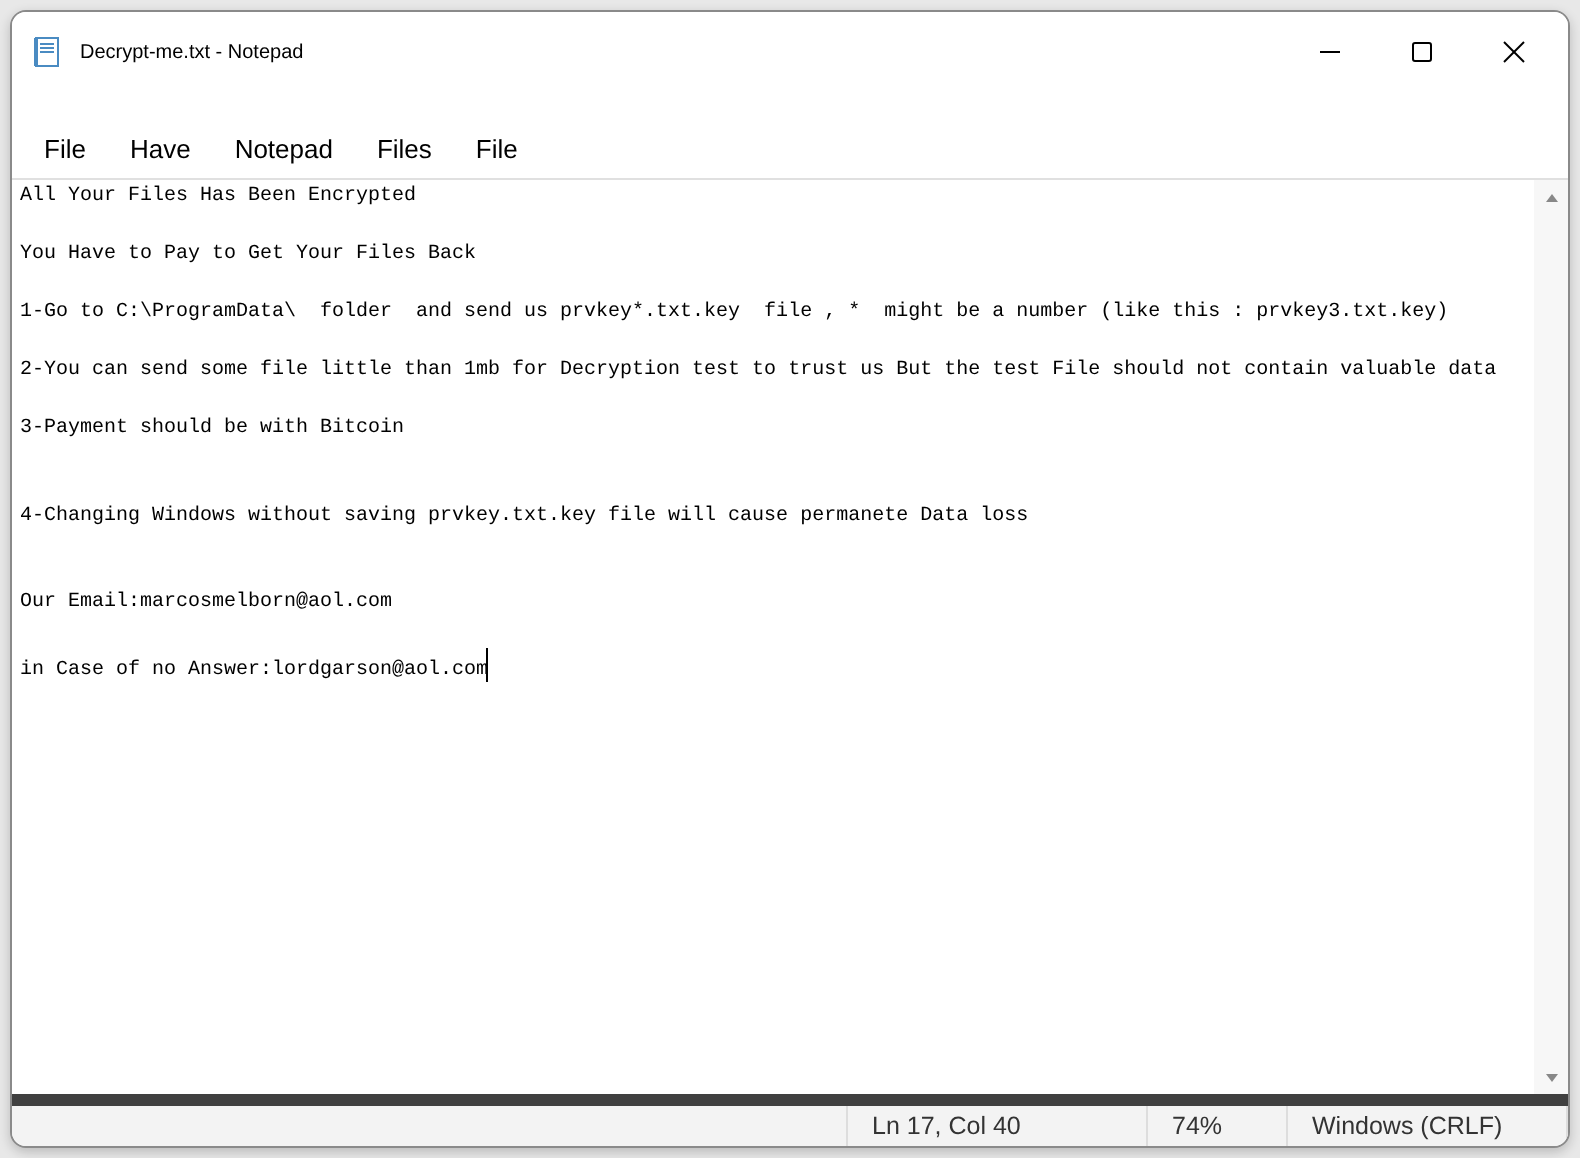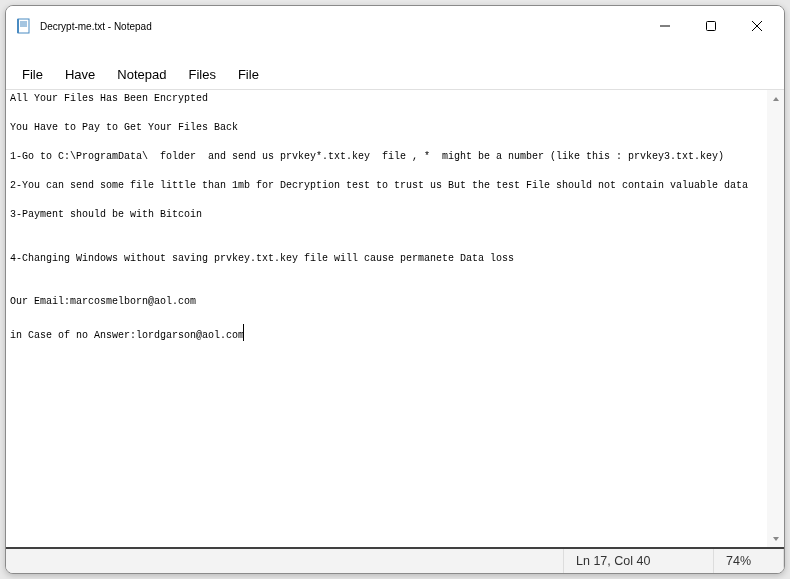--- a/index.html
+++ b/index.html
@@ -104,21 +104,21 @@
       justify-content: center;
       color: #666;
       font-size: 8px;
     }
     .scrollbar-up { top: 0; }
     .scrollbar-down { bottom: 0; }
     .statusbar {
       height: 26px;
       display: flex;
       background: #f3f3f3;
-      border-top: 2px solid #404040;
+      border-top: 6px solid #404040;
       font-size: 12.5px;
       color: #333;
     }
     .status-spacer {
       flex: 1;
       border-right: 1px solid #ddd;
       height: 100%;
     }
     .status-cell {
       padding: 0 12px;
@@ -214,15 +214,16 @@
             <path d="M4 6 L1 2 L7 2 Z" fill="#888"></path>
           </svg>
       </div>
     </div>
   </div>
 
   <div class="statusbar">
     <div class="status-spacer"></div>
     <div class="status-cell ln">Ln 17, Col 40</div>
     <div class="status-cell zoom">74%</div>
+    <div class="status-cell crlf">Windows (CRLF)</div>
   </div>
 
 </div>
 
 </body></html>

